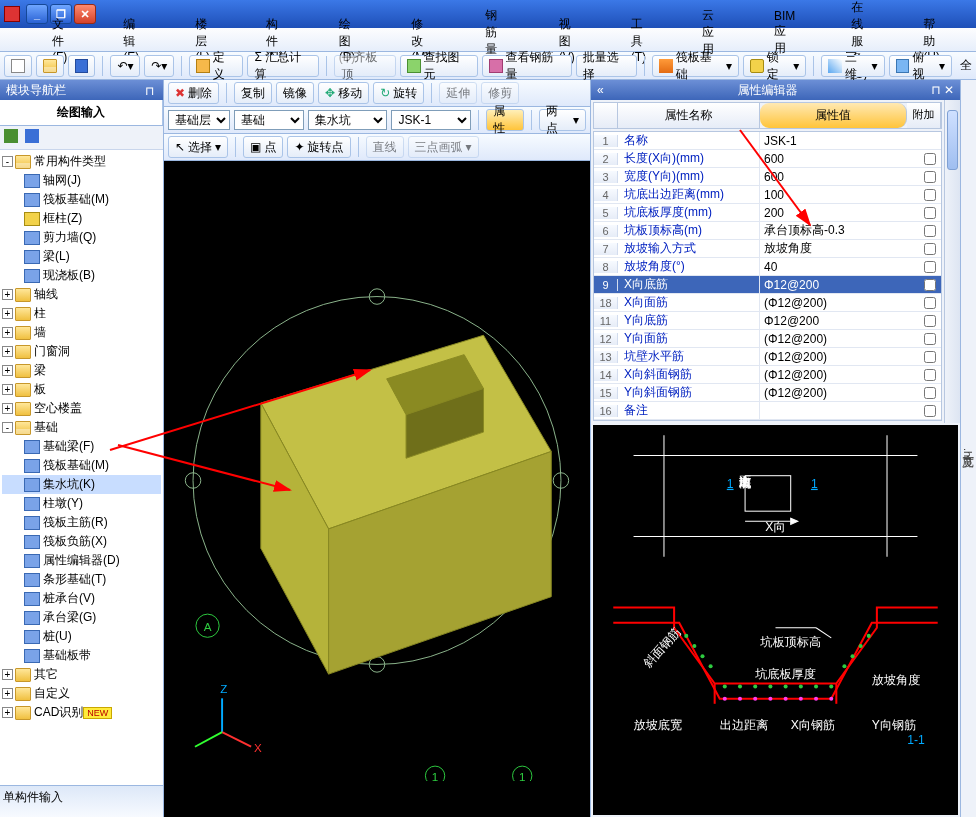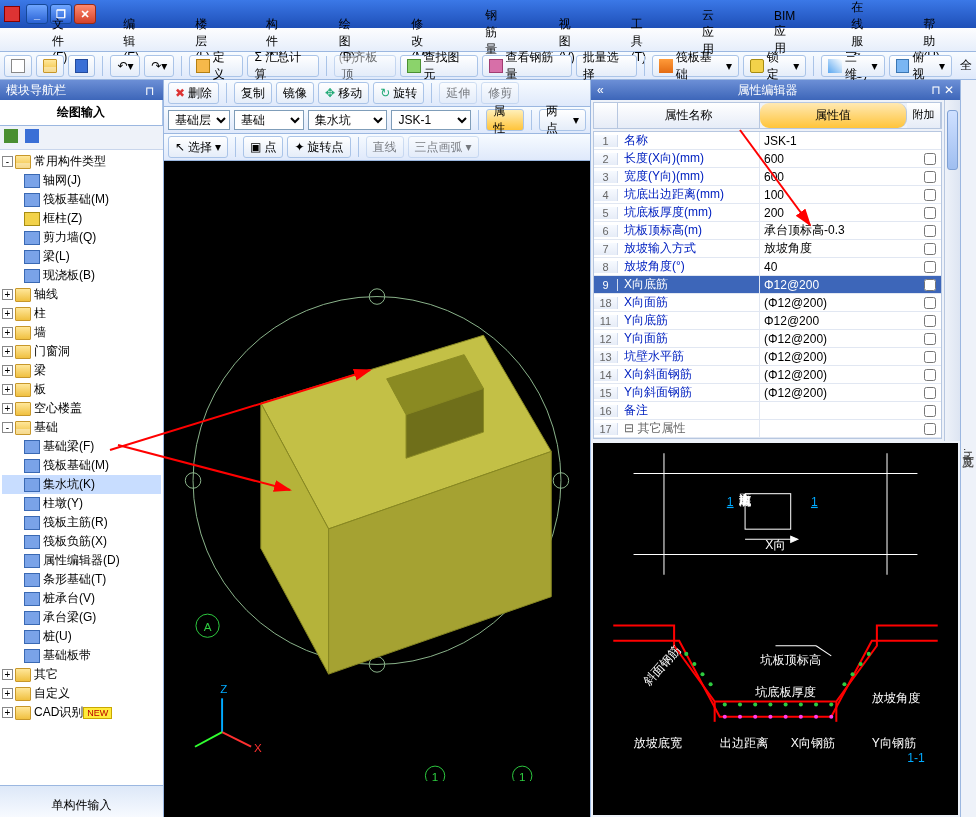--- a/index.html
+++ b/index.html
@@ -37,21 +37,21 @@
 .tab.active { background:#fff; font-weight:bold; }
 .minitb { padding:3px 4px; border-bottom:1px solid #c9d6ec; }
 .tree { flex:1; overflow:auto; background:#fff; padding:2px; }
 .tn { display:flex; align-items:center; padding:1px 0; white-space:nowrap; cursor:pointer;}
 .tn .exp { width:11px; height:11px; border:1px solid #888; text-align:center; line-height:9px; font-size:10px; margin-right:2px; cursor:pointer; background:#fff;}
 .tn .fic { width:16px; height:14px; margin-right:3px; display:inline-block; }
 .folder { background:linear-gradient(#ffe79a,#f0c040); border:1px solid #c7972a; border-radius:1px;}
 .folderopen { background:linear-gradient(#ffe79a,#f0c040); border:1px solid #c7972a; border-radius:1px; box-shadow: inset 0 -5px 0 rgba(255,255,255,.4);}
 .part { background:#7aa3e8; border:1px solid #3a69b3;}
 .highlight { background:#c8ddff; }
-.bottom-vtab { height:32px; background:linear-gradient(#dde8f8,#f7faff); border-top:1px solid #9bb7e0; text-align:center; padding:11px; cursor:pointer;}
+.bottom-vtab { height:32px; background:linear-gradient(#dde8f8,#f7faff); border-top:1px solid #9bb7e0; text-align:left; padding:3px; cursor:pointer;}
 
 
 .center { flex:1; display:flex; flex-direction:column; background:#000; }
 .ctb { background:linear-gradient(#f7fbff,#dfe9fb); border-bottom:1px solid #9bb7e0; display:flex; align-items:center; padding:2px 4px; gap:4px; }
 .ctb .tbtn span { font-size:12px;}
 .canvas { flex:1; position:relative; overflow:hidden; }
 .canvas svg { position:absolute; inset:0; }
 
 
 .rightpanel { width:370px; background:#eef2f9; border-left:1px solid #9bb7e0; display:flex; flex-direction:column; }
@@ -539,28 +539,20 @@
               </div>
     </div>
             <div class="prow  ">
       <div class="num">16</div>
       <div class="pname">备注</div>
       <div class="pval"></div>
       <div class="pchk">
                 <input type="checkbox" style="">
               </div>
     </div>
-            <div class="prow  caption">
-      <div class="num">17</div>
-      <div class="pname">⊟ 其它属性</div>
-      <div class="pval"></div>
-      <div class="pchk">
-                <input type="checkbox" style="">
-              </div>
-    </div>
           </div>
       </div>
       <div class="scrollbar">
           <div class="sb-track">
             <div class="sb-thumb"></div>
           </div>
         </div>
     </div>
 
     <div class="diagram">

